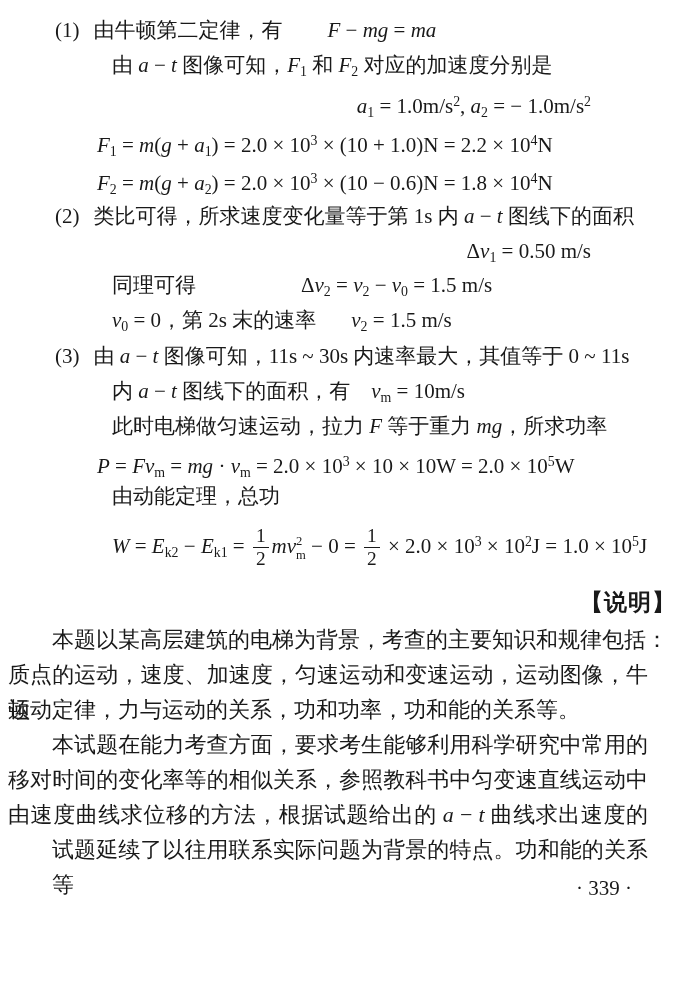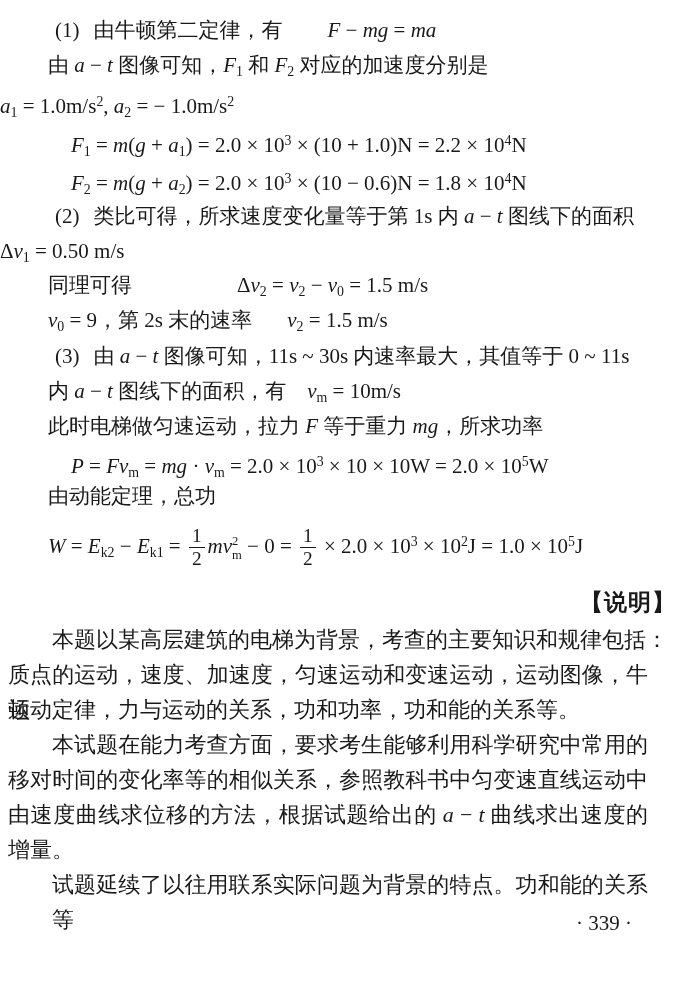--- a/index.html
+++ b/index.html
@@ -26,23 +26,23 @@
   .line { white-space: nowrap; font-size: 21px; }
   .l34 { height: 34px; line-height: 34px; }
   .l35 { height: 35px; line-height: 35px; }
   .l36 { height: 36px; line-height: 36px; }
   .l38 { height: 38px; line-height: 38px; }
   .l40 { height: 40px; line-height: 40px; }
   .l56 { height: 56px; line-height: 56px; }
 
   .item { padding-left: 55px; }
   .inum { display: inline-block; margin-right: 14px; }
-  .cont { padding-left: 48px; }
-  .find { padding-left: 71px; }
-  .ctr  { text-align: left; padding-right: 85px; }
+  .cont { padding-left: 112px; }
+  .find { padding-left: 97px; }
+  .ctr  { text-align: right; padding-right: 85px; }
 
   .gap45  { margin-left: 45px; }
   .gap105 { margin-left: 105px; }
   .gap35  { margin-left: 35px; }
 
   .it { font-style: italic; }
   .sb { font-size: 0.66em; vertical-align: -0.28em; }
   .sp { font-size: 0.66em; vertical-align: 0.5em; }
 
   .frac {
@@ -87,21 +87,21 @@
     <span class="inum">(2)</span><span><span>类比可得，所求速度变化量等于第 1s 内 </span><span class="it">a</span><span> − </span><span class="it">t</span><span> 图线下的面积</span></span>
   </div>
 
   <div class="line l34 ctr"><span>Δ</span><span class="it">v</span><span class="sb">1</span><span> = 0.50 m/s</span></div>
 
   <div class="line l34 cont">
     <span>同理可得</span><span class="gap105"><span>Δ</span><span class="it">v</span><span class="sb">2</span><span> = </span><span class="it">v</span><span class="sb">2</span><span> − </span><span class="it">v</span><span class="sb">0</span><span> = 1.5 m/s</span></span>
   </div>
 
   <div class="line l36 cont">
-    <span><span class="it">v</span><span class="sb">0</span><span> = 9，第 2s 末的速率</span></span><span class="gap35"><span class="it">v</span><span class="sb">2</span><span> = 1.5 m/s</span></span>
+    <span><span class="it">v</span><span class="sb">0</span><span> = 0，第 2s 末的速率</span></span><span class="gap35"><span class="it">v</span><span class="sb">2</span><span> = 1.5 m/s</span></span>
   </div>
 
   <div class="line l36 item">
     <span class="inum">(3)</span><span><span>由 </span><span class="it">a</span><span> − </span><span class="it">t</span><span> 图像可知，11s ~ 30s 内速率最大，其值等于 0 ~ 11s</span></span>
   </div>
 
   <div class="line l35 cont"><span>内 </span><span class="it">a</span><span> − </span><span class="it">t</span><span> 图线下的面积，有　</span><span class="it">v</span><span class="sb">m</span><span> = 10m/s</span></div>
 
   <div class="line l35 cont"><span>此时电梯做匀速运动，拉力 </span><span class="it">F</span><span> 等于重力 </span><span class="it">mg</span><span>，所求功率</span></div>
 
@@ -113,19 +113,18 @@
 
   <div class="hdr hdr2">【说明】</div>
 
   <div class="line l35 para pind">本题以某高层建筑的电梯为背景，考查的主要知识和规律包括：</div>
   <div class="line l35 para pjust">质点的运动，速度、加速度，匀速运动和变速运动，运动图像，牛顿</div>
   <div class="line l35 para">运动定律，力与运动的关系，功和功率，功和能的关系等。</div>
 
   <div class="line l35 para pind pjust">本试题在能力考查方面，要求考生能够利用科学研究中常用的</div>
   <div class="line l35 para pjust">移对时间的变化率等的相似关系，参照教科书中匀变速直线运动中</div>
   <div class="line l35 para pjust"><span>由速度曲线求位移的方法，根据试题给出的 </span><span class="it">a</span><span> − </span><span class="it">t</span><span> 曲线求出速度的</span></div>
-  <div class="line l35 para">增量。</div>
 
   <div class="line l35 para pind pjust">试题延续了以往用联系实际问题为背景的特点。功和能的关系等</div>
 
   <div class="pageno">· 339 ·</div>
 
 </div>
 
 </body></html>

